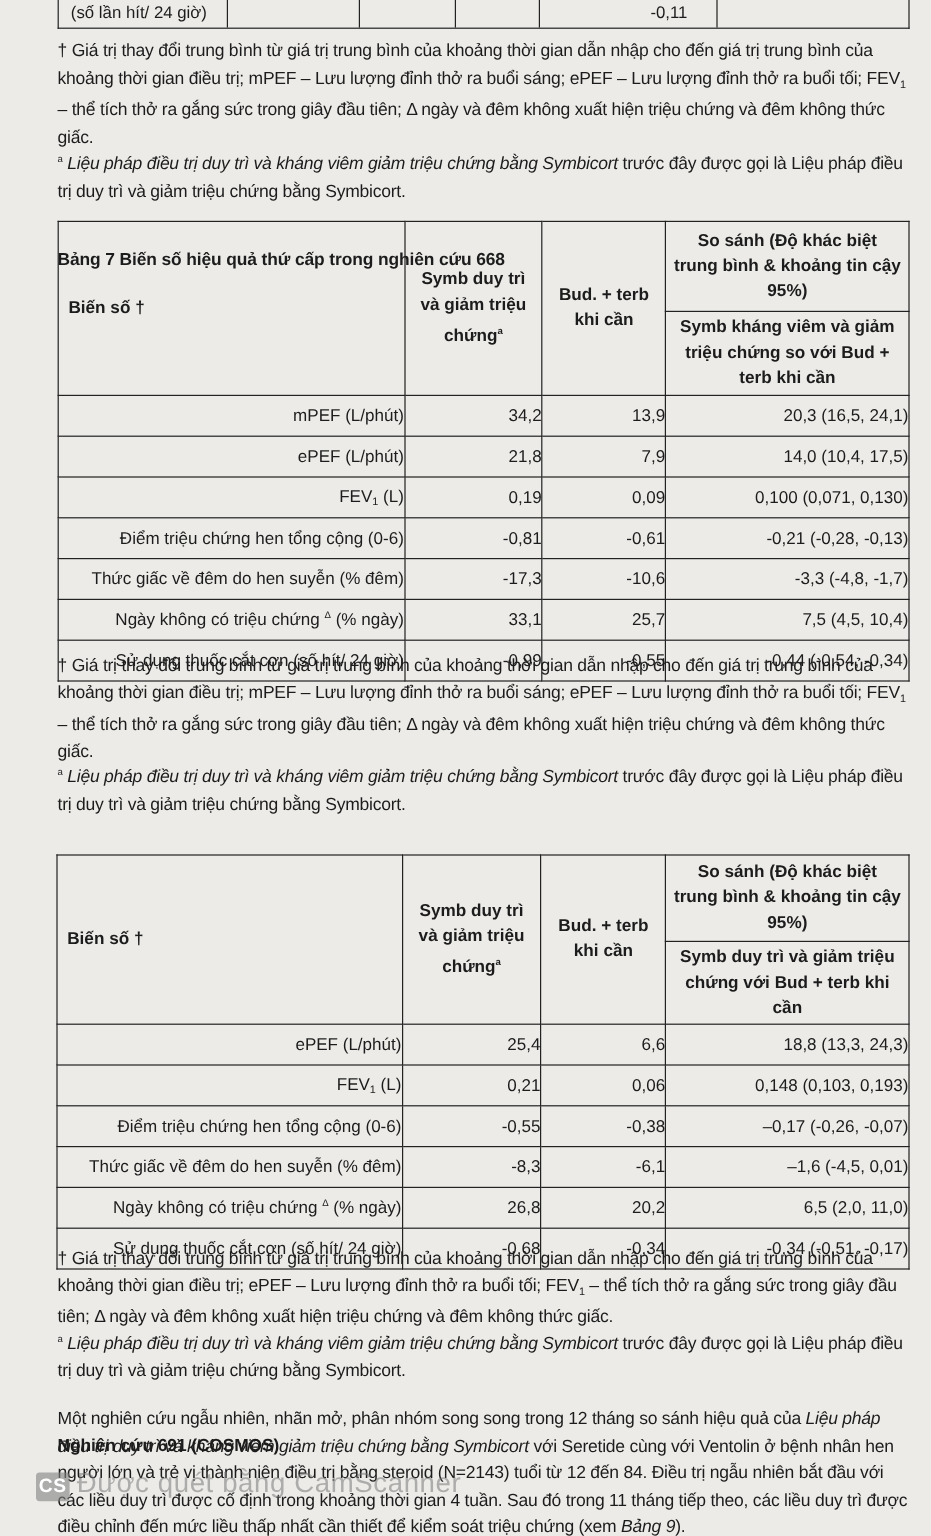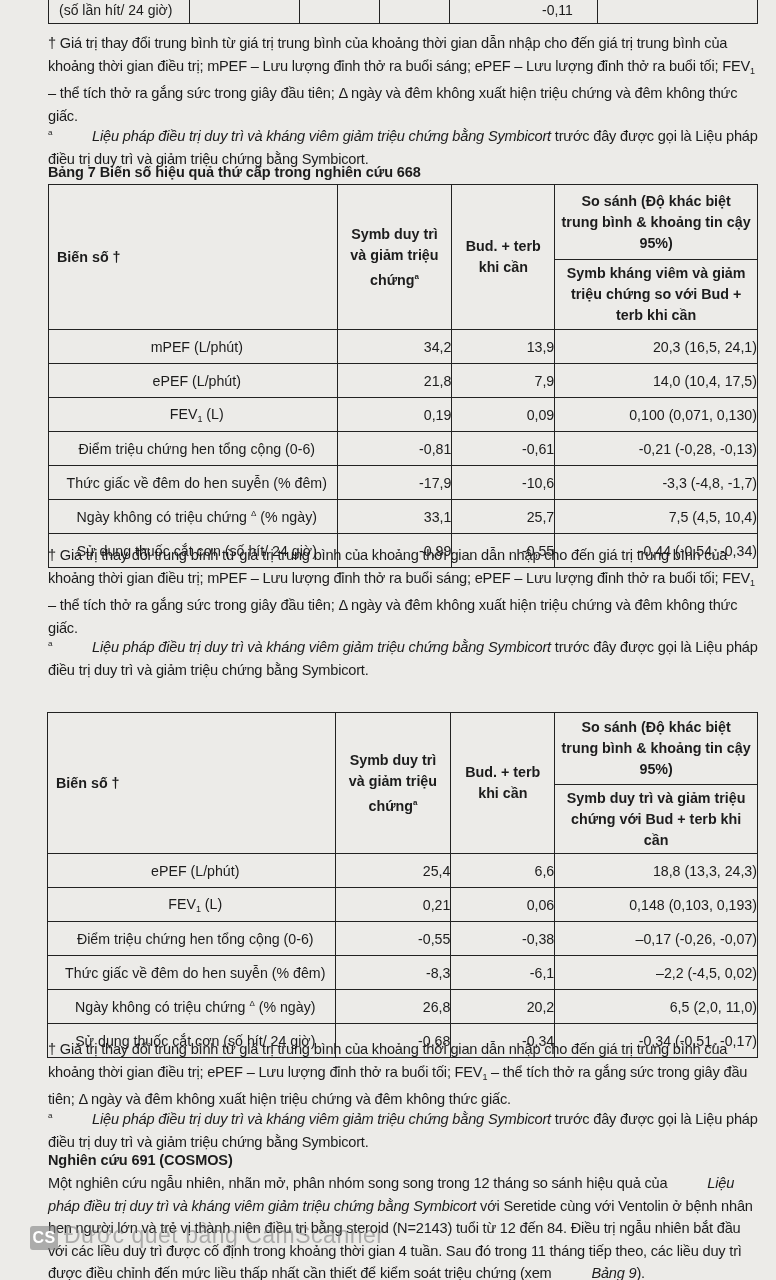--- a/index.html
+++ b/index.html
@@ -15,34 +15,34 @@
   .top-row {
     position: absolute; left: 48px; top: -4px; width: 710px; height: 28px;
     border: 1.6px solid #222; border-top: none; box-sizing: border-box;
     font-size: 14px;
   }
   .top-row .c { position: absolute; top: 0; height: 100%; border-left: 1.2px solid #222; }
   .top-row .lbl { position: absolute; left: 10px; top: 6px; }
   .top-row .val { position: absolute; left: 493px; top: 6px; }
 
   .para { position: absolute; left: 48px; width: 712px; font-size: 14.6px; line-height: 22.5px; letter-spacing: -0.2px; }
-  .para i { font-style: italic; margin-left: 36px; }
+  .para i { font-style: italic; }
   sub { font-size: 9px; vertical-align: -3px; }
   sup { font-size: 8px; vertical-align: 6px; }
 
-  .caption { position: absolute; left: 48px; font-size: 14.5px; font-weight: bold; letter-spacing: -0.1px; }
+  .caption { position: absolute; left: 48px; font-size: 14.5px; font-weight: bold; letter-spacing: -0.1px; margin-top: 45px; }
 
   table.data {
     position: absolute; border-collapse: collapse;
     font-size: 14.2px; background: transparent;
   }
   table.data td {
     border: 1.6px solid #222; padding: 0; vertical-align: middle;
   }
-  table.data td.var { text-align: center; padding-left: 8px; }
+  table.data td.var { text-align: right; padding-left: 8px; }
   table.data td.num { text-align: right; }
   table.data th { border: 1.6px solid #222; font-weight: bold; font-size: 14.3px; line-height: 21px; padding: 0 6px; }
   table.data th.var { text-align: left; padding-left: 8px; }
   table.data tr.body td { height: 33px; }
 
   .watermark {
     position: absolute; left: 30px; top: 1222px; font-size: 23px; color: rgba(120,120,120,0.55);
     letter-spacing: 0.5px; white-space: nowrap;
   }
   .watermark .cs {
@@ -107,21 +107,21 @@
           <td class="num">0,100 (0,071, 0,130)</td>
         </tr>
         <tr class="body">
           <td class="var"><span>Điểm triệu chứng hen tổng cộng (0-6)</span></td>
           <td class="num">-0,81</td>
           <td class="num">-0,61</td>
           <td class="num">-0,21 (-0,28, -0,13)</td>
         </tr>
         <tr class="body">
           <td class="var"><span>Thức giấc về đêm do hen suyễn (% đêm)</span></td>
-          <td class="num">-17,9</td>
+          <td class="num">-17,3</td>
           <td class="num">-10,6</td>
           <td class="num">-3,3 (-4,8, -1,7)</td>
         </tr>
         <tr class="body">
           <td class="var"><span>Ngày không có triệu chứng </span><sup>Δ</sup><span> (% ngày)</span></td>
           <td class="num">33,1</td>
           <td class="num">25,7</td>
           <td class="num">7,5 (4,5, 10,4)</td>
         </tr>
         <tr class="body">
@@ -170,21 +170,21 @@
         <tr class="body">
           <td class="var"><span>Điểm triệu chứng hen tổng cộng (0-6)</span></td>
           <td class="num">-0,55</td>
           <td class="num">-0,38</td>
           <td class="num">–0,17 (-0,26, -0,07)</td>
         </tr>
         <tr class="body">
           <td class="var"><span>Thức giấc về đêm do hen suyễn (% đêm)</span></td>
           <td class="num">-8,3</td>
           <td class="num">-6,1</td>
-          <td class="num">–2,2 (-4,5, 0,02)</td>
+          <td class="num">–1,6 (-4,5, 0,01)</td>
         </tr>
         <tr class="body">
           <td class="var"><span>Ngày không có triệu chứng </span><sup>Δ</sup><span> (% ngày)</span></td>
           <td class="num">26,8</td>
           <td class="num">20,2</td>
           <td class="num">6,5 (2,0, 11,0)</td>
         </tr>
         <tr class="body">
           <td class="var"><span>Sử dụng thuốc cắt cơn (số hít/ 24 giờ)</span></td>
           <td class="num">-0,68</td>

